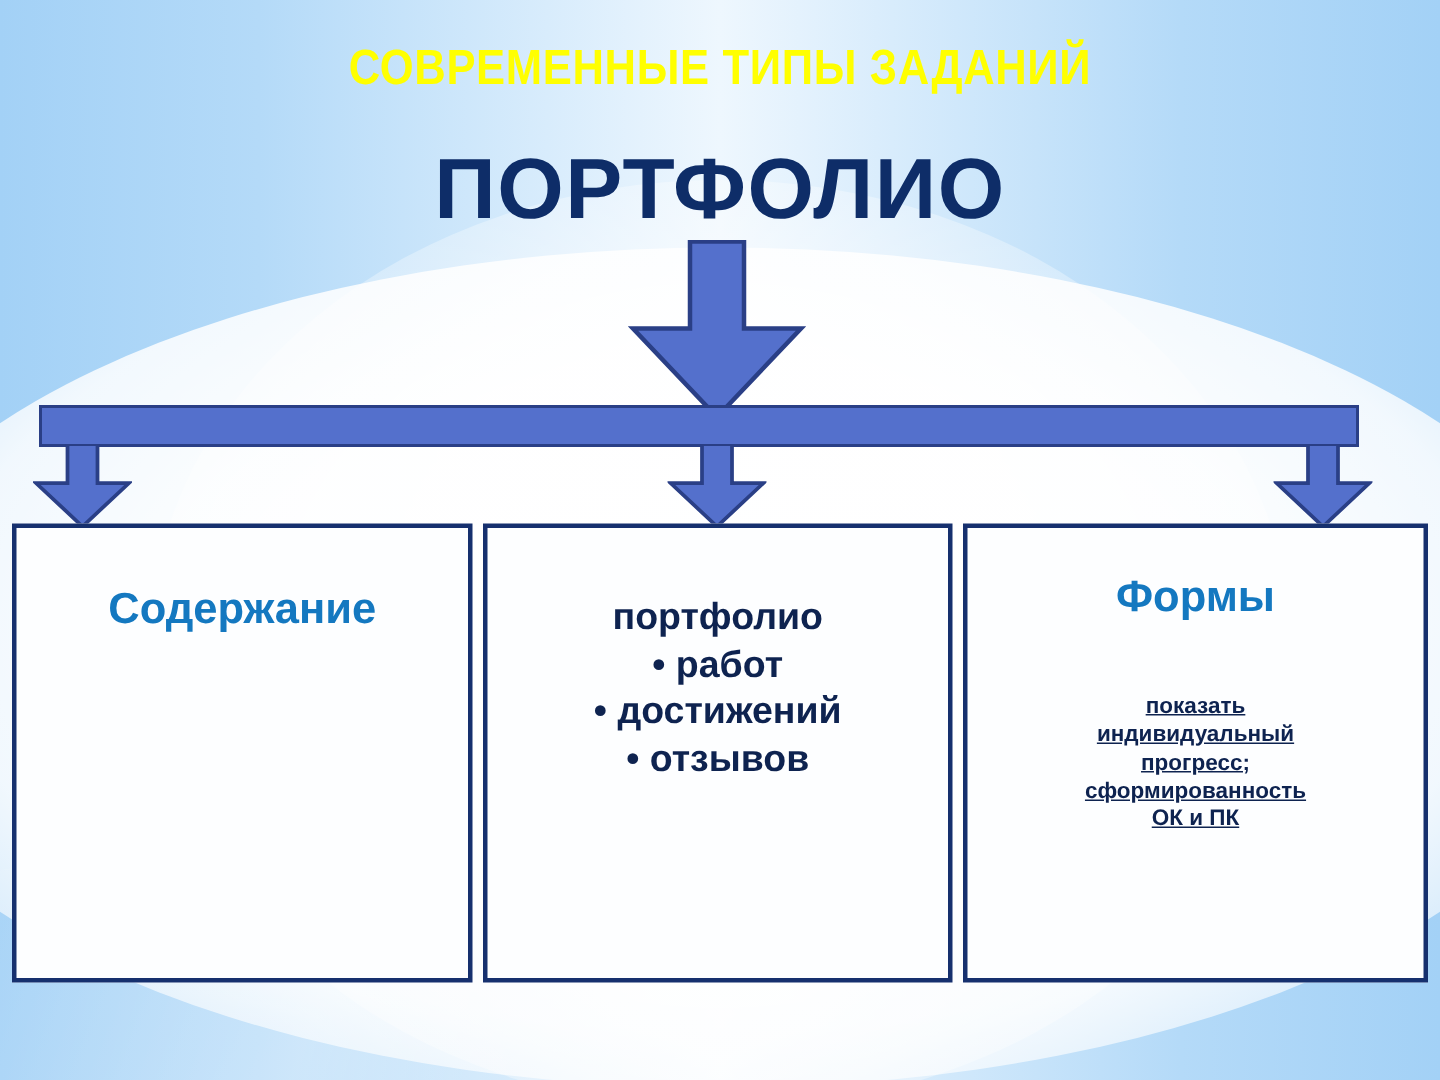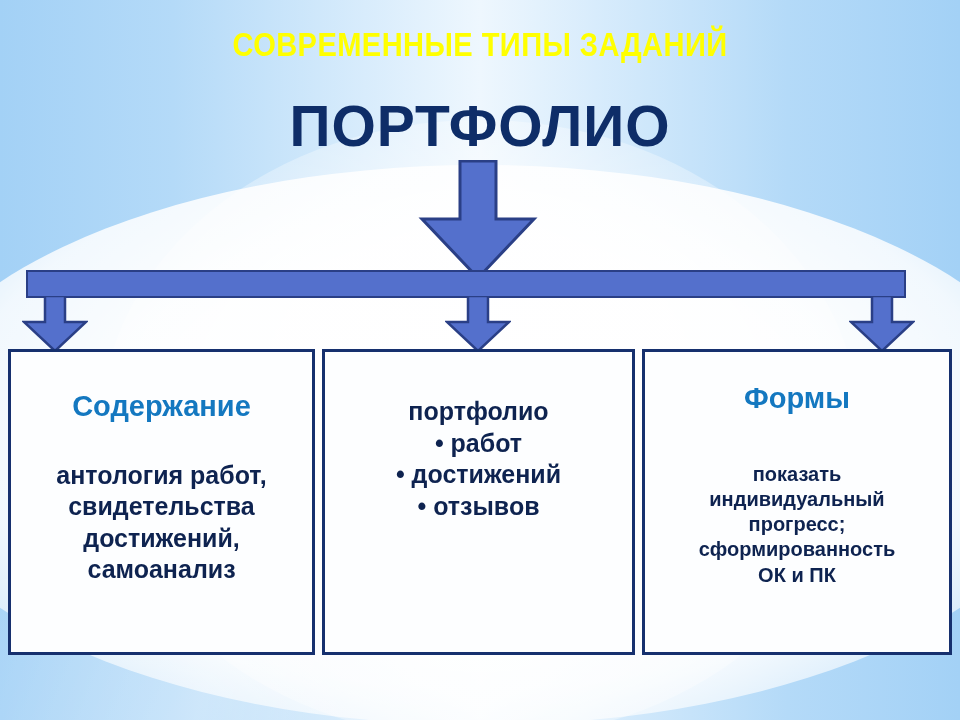--- a/index.html
+++ b/index.html
@@ -173,21 +173,21 @@
   }
 
   
   .box-1 .box-head { margin-top: 38px; }
   .box-1 .box-body { margin-top: 36px; }
 
   .box-2 .box-head { margin-top: 14px; }
   .box-2 .box-body { margin-top: 44px; }
 
   .box-3 .box-head { margin-top: 30px; }
-  .box-3 .box-body { margin-top: 46px; font-size: 20px; }
+  .box-3 .box-body { margin-top: 46px; font-size: 15px; text-decoration: underline; }
 </style>
 </head>
 <body>
 
 <div id="slide">
 
   <div class="glow"></div>
   <div class="glow2"></div>
   <div class="sheen"></div>
 
@@ -208,24 +208,20 @@
     <polygon points="23,0 43,0 43,26 64,26 33,55 2,26 23,26" fill="#5470CC" stroke="#2A3F86" stroke-width="2.5" stroke-linejoin="miter"></polygon>
   </svg>
   <svg class="small-arrow sa-right" viewBox="0 0 66 56">
     <polygon points="23,0 43,0 43,26 64,26 33,55 2,26 23,26" fill="#5470CC" stroke="#2A3F86" stroke-width="2.5" stroke-linejoin="miter"></polygon>
   </svg>
 
   <div class="boxes">
 
     <div class="box box-1">
       <div class="box-head">Содержание</div>
-      <div class="box-body">антология работ,
-свидетельства
-достижений,
-самоанализ</div>
     </div>
 
     <div class="box box-2">
       <div class="box-body">портфолио
 • работ
 • достижений
 • отзывов</div>
     </div>
 
     <div class="box box-3">

